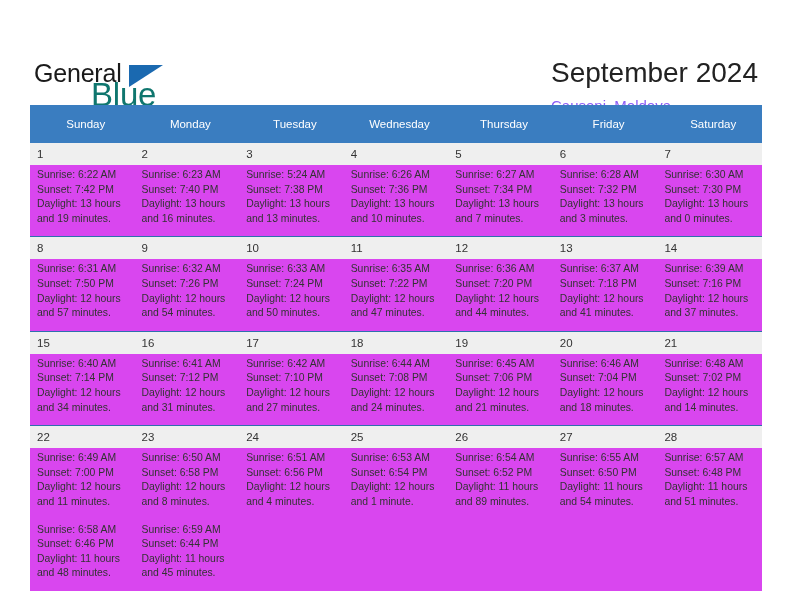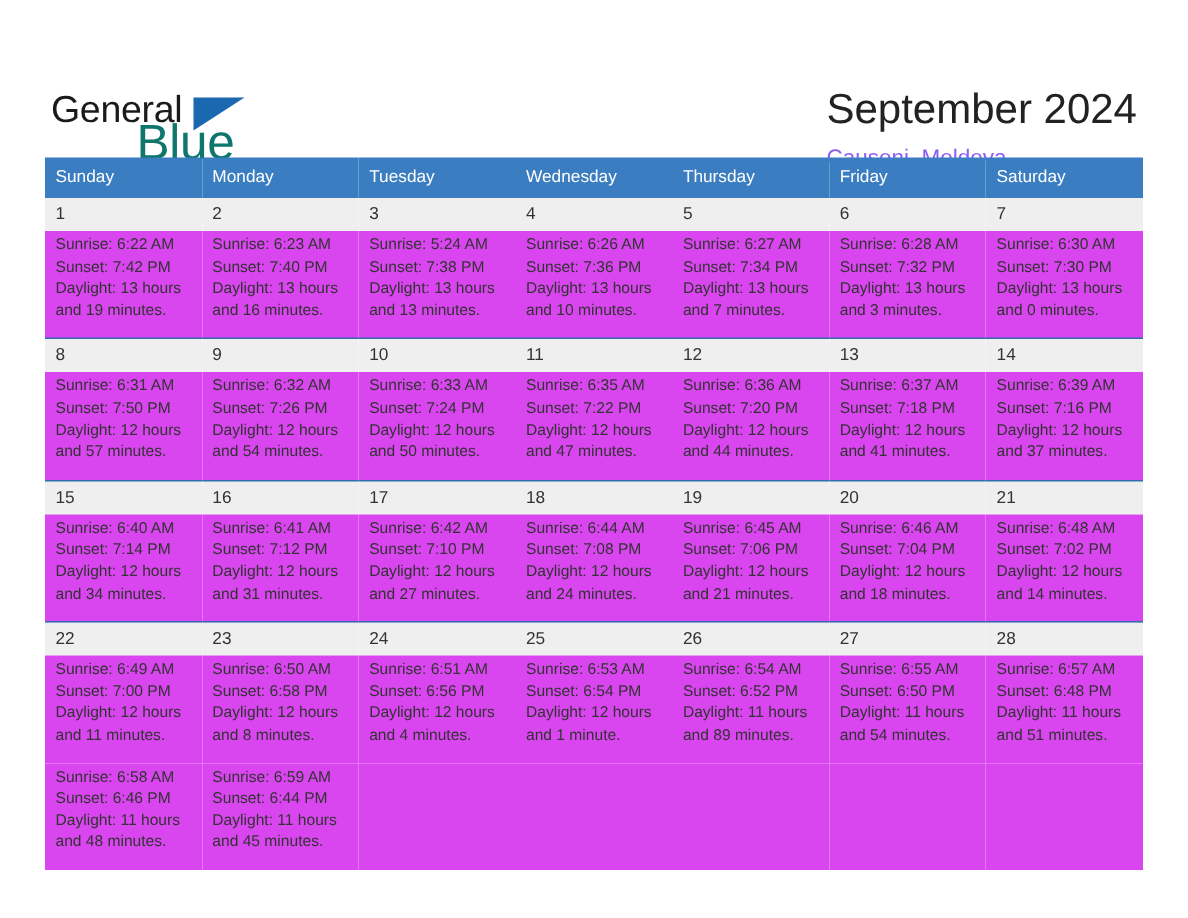--- a/index.html
+++ b/index.html
@@ -102,23 +102,23 @@
     border-collapse: collapse;
     table-layout: fixed;
   }
   table.cal col { width: 104.57px; }
 
   thead th {
     background: #3a7dc0;
     color: #ffffff;
     font-size: 11.5px;
     font-weight: 400;
-    text-align: left;
+    text-align: center;
     padding: 5px 0 5px 7px;
-    height: 27px;
+    height: 38px;
     line-height: 11px;
     border: 0;
   }
 
   tbody tr.week-nums td {
     background: #efefef;
     color: #333333;
     font-size: 11.5px;
     line-height: 12px;
     padding: 5px 0 5px 7px;

